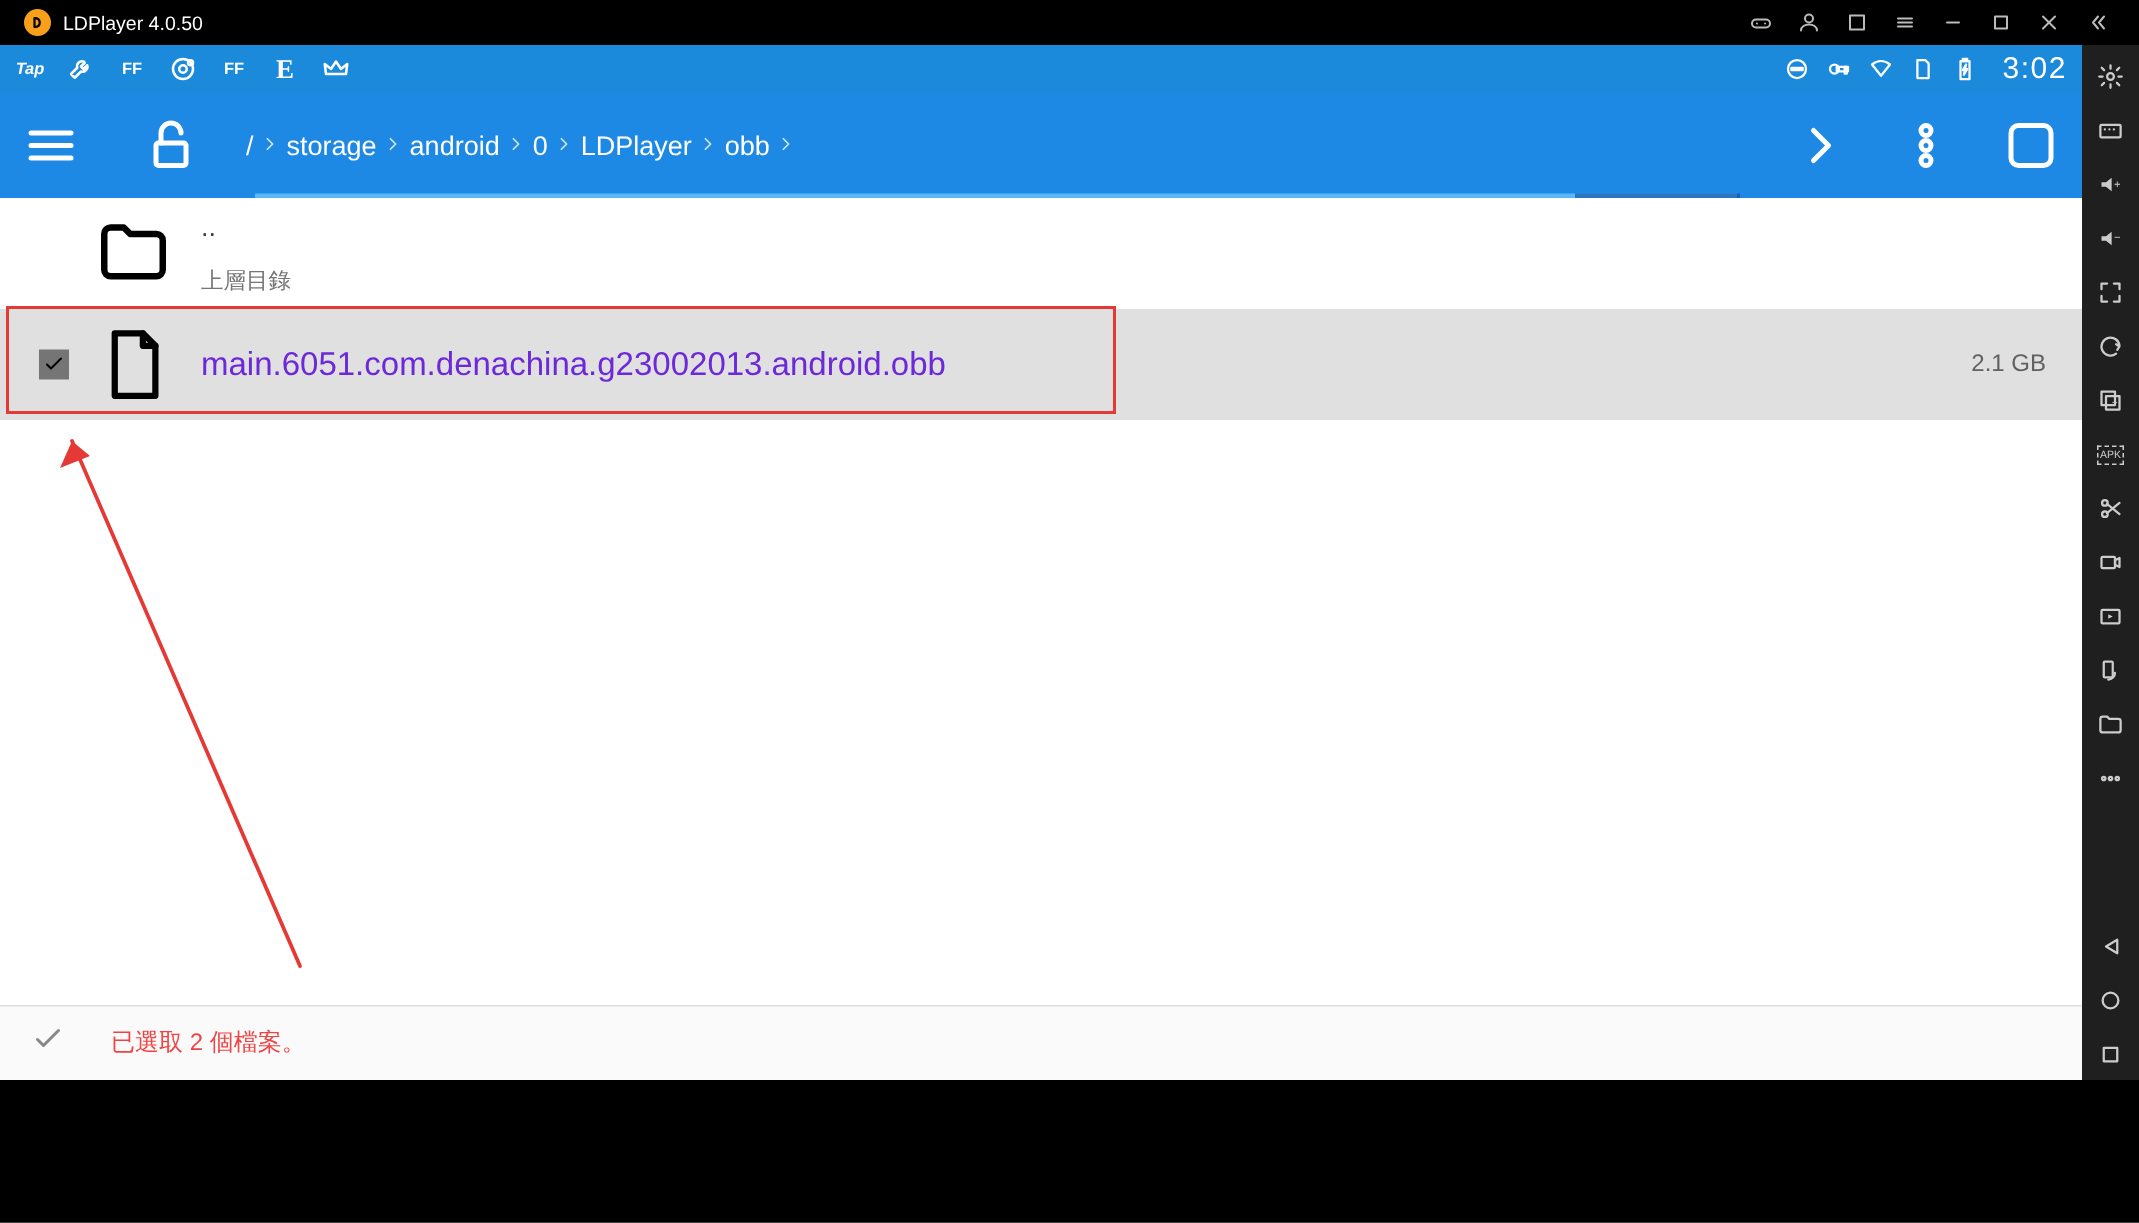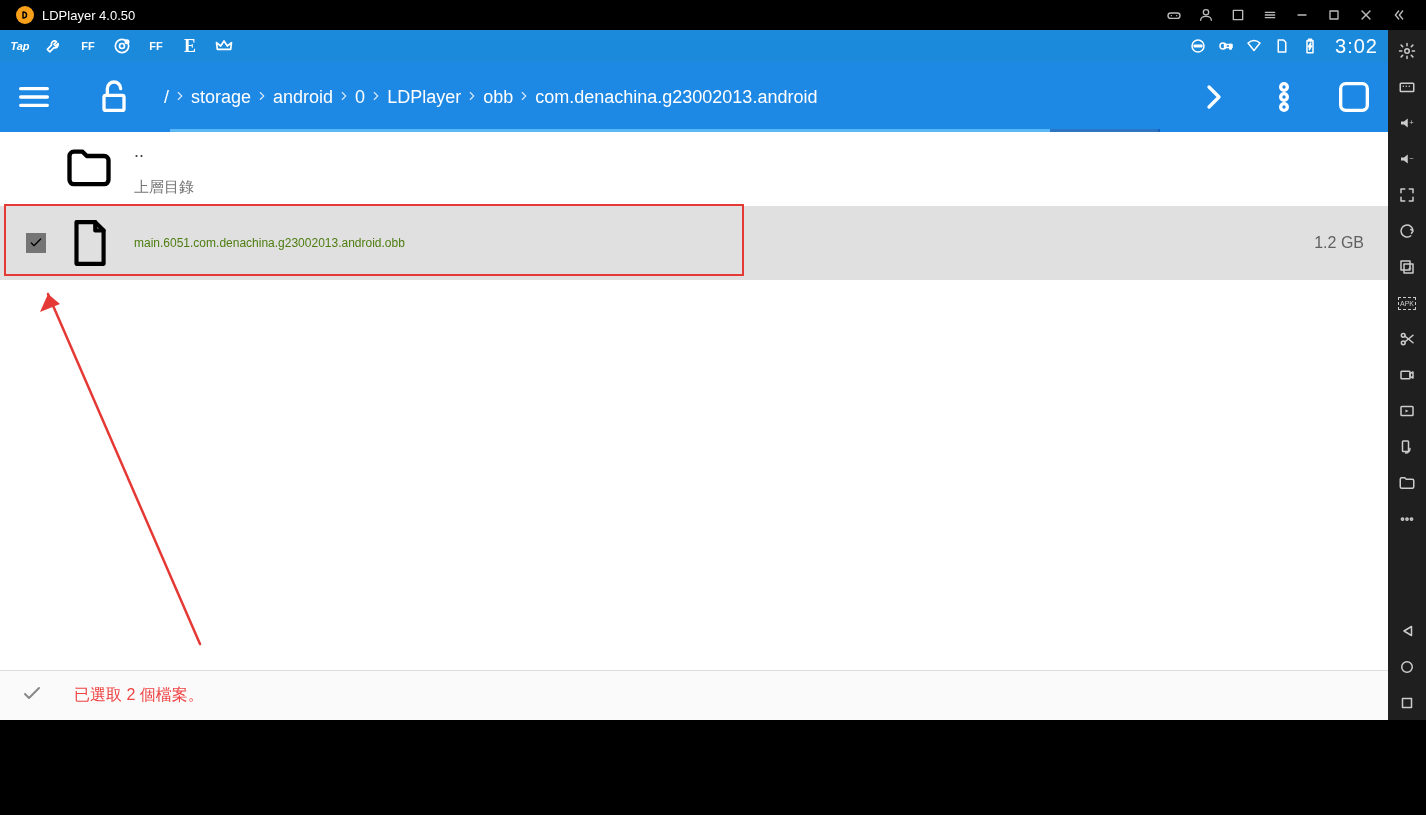--- a/index.html
+++ b/index.html
@@ -38,21 +38,21 @@
 .nav-underline2 { position:absolute; left:1050px; width:110px; bottom:0; height:3px; background:#0d47a1; opacity:0.6; }
 
 
 .filelist { flex:1; background:#fff; position:relative; overflow:hidden; }
 .row { display:flex; align-items:center; padding:8px 16px; min-height:70px; cursor:pointer; }
 .row.selected { background:#e0e0e0; }
 .row .chkwrap { width:40px; display:flex; justify-content:center; }
 .row .chk { width:20px; height:20px; background:#757575; display:flex; align-items:center; justify-content:center; }
 .row .icon { width:58px; height:58px; margin-left:4px; margin-right:16px; display:flex; align-items:center; justify-content:center; }
 .row .info { flex:1; }
-.row .name { font-size:12px; color:#4d7c0f; font-weight:500; }
+.row .name { font-size:22px; color:#6d28d9; font-weight:500; }
 .row .meta { font-size:15px; color:#757575; margin-top:16px; }
 .row .size { font-size:16px; color:#616161; margin-right:8px; }
 .parent-row .name { color:#424242; font-size:18px; }
 .highlight-box { position:absolute; left:4px; top:72px; width:740px; height:72px; border:2.5px solid #e53935; pointer-events:none; }
 .arrow { position:absolute; left:30px; top:152px; pointer-events:none; }
 
 
 .bottombar { height:50px; border-top:1px solid #ddd; background:#fafafa; display:flex; align-items:center; padding:0 20px; font-size:16px; color:#ef4444; }
 .bottombar .chk-icon { margin-right:30px; color:#888; }
 
@@ -219,21 +219,20 @@
               <path d="M9 6l6 6-6 6"></path>
             </svg></span>
         <span class="crumb">LDPlayer</span>
         <span class="sep"><svg width="14" height="14" viewBox="0 0 24 24">
               <path d="M9 6l6 6-6 6"></path>
             </svg></span>
         <span class="crumb">obb</span>
         <span class="sep"><svg width="14" height="14" viewBox="0 0 24 24">
               <path d="M9 6l6 6-6 6"></path>
             </svg></span>
-        <span class="crumb">com.denachina.g23002013.android</span>
       </div>
       <div class="right">
         <div class="navbtn">
             <svg viewBox="0 0 24 24" stroke-width="3">
               <path d="M9 6l6 6-6 6"></path>
             </svg>
           </div>
         <div class="navbtn">
             <svg viewBox="0 0 24 24" fill="#fff" stroke="none">
               <circle cx="12" cy="6" r="2"></circle>
@@ -277,21 +276,21 @@
         </div>
         <div class="icon">
           <svg viewBox="0 0 24 24" width="50" height="56" fill="#fff" stroke="#bdbdbd" stroke-width="1">
               <path d="M6 2h9l4 4v16H6z"></path>
               <path d="M15 2v4h4" fill="none"></path>
             </svg>
         </div>
         <div class="info">
           <div class="name">main.6051.com.denachina.g23002013.android.obb</div>
         </div>
-        <div class="size">1.2 GB</div>
+        <div class="size">2.1 GB</div>
       </div>
 
       <div class="highlight-box"></div>
       <svg class="arrow" width="180" height="380">
         <line x1="170" y1="360" x2="18" y2="10" stroke="#e53935" stroke-width="2.5"></line>
         <polygon points="18,10 10,28 30,20" fill="#e53935" stroke="none"></polygon>
       </svg>
     </div>
 
     <div class="bottombar">

